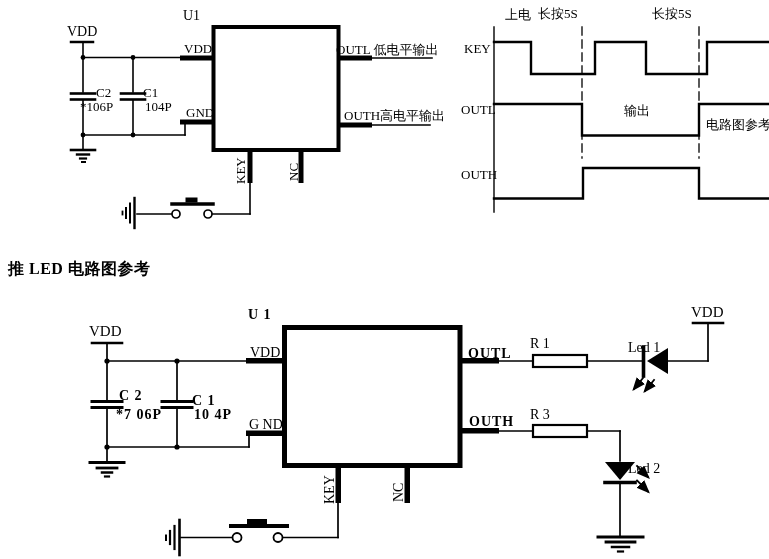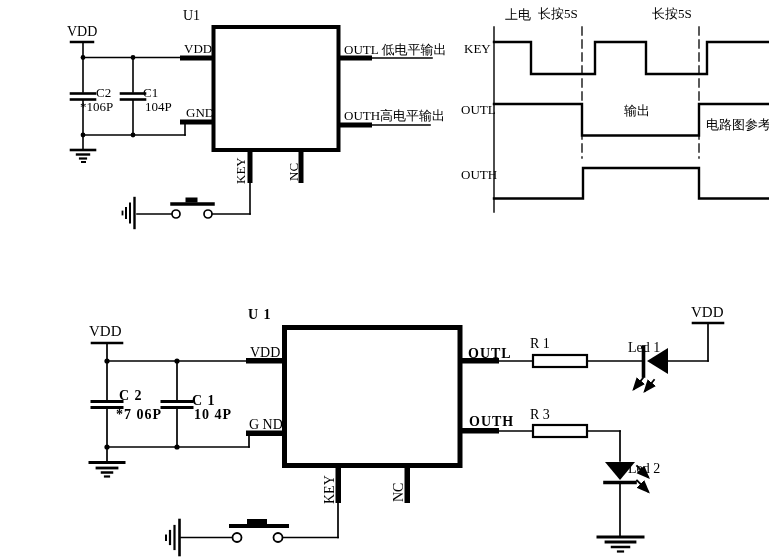--- a/index.html
+++ b/index.html
@@ -194,34 +194,35 @@
   </svg>
 
   <span class="lbl f14" style="left:183px;top:9px">U1</span>
   <span class="lbl f14" style="left:67px;top:25px">VDD</span>
   <span class="lbl" style="left:184px;top:42px">VDD</span>
   <span class="lbl" style="left:186px;top:106px">GND</span>
   <span class="lbl" style="left:96px;top:86px">C2</span>
   <span class="lbl" style="left:80px;top:100px">*106P</span>
   <span class="lbl" style="left:143px;top:86px">C1</span>
   <span class="lbl" style="left:145px;top:100px">104P</span>
-  <span class="lbl" style="left:344px;top:43px">OUTL 低电平输出</span>
+  <span class="lbl" style="left:336px;top:43px">OUTL 低电平输出</span>
   <span class="lbl" style="left:344px;top:109px">OUTH高电平输出</span>
   <span class="lbl vert" style="left:234px;top:184px">KEY</span>
   <span class="lbl vert" style="left:287px;top:181px">NC</span>
 
   <span class="lbl" style="left:505px;top:8px">上电</span>
   <span class="lbl" style="left:538px;top:7px">长按5S</span>
   <span class="lbl" style="left:652px;top:7px">长按5S</span>
   <span class="lbl" style="left:464px;top:42px">KEY</span>
   <span class="lbl" style="left:461px;top:103px">OUTL</span>
   <span class="lbl" style="left:461px;top:168px">OUTH</span>
   <span class="lbl" style="left:624px;top:104px">输出</span>
   <span class="lbl" style="left:706px;top:118px">电路图参考</span>
 
+  <span class="lbl title" style="left:8px;top:261px">推 LED 电路图参考</span>
 
   <span class="lbl f14 sp" style="left:248px;top:308px">U 1</span>
   <span class="lbl f15" style="left:89px;top:324px">VDD</span>
   <span class="lbl f15" style="left:691px;top:305px">VDD</span>
   <span class="lbl f14 sp" style="left:119px;top:389px">C 2</span>
   <span class="lbl f14 sp" style="left:116px;top:408px">*7 06P</span>
   <span class="lbl f14 sp" style="left:192px;top:394px">C 1</span>
   <span class="lbl f14 sp" style="left:194px;top:408px">10 4P</span>
   <span class="lbl f14" style="left:250px;top:346px">VDD</span>
   <span class="lbl f14" style="left:249px;top:418px">G ND</span>

